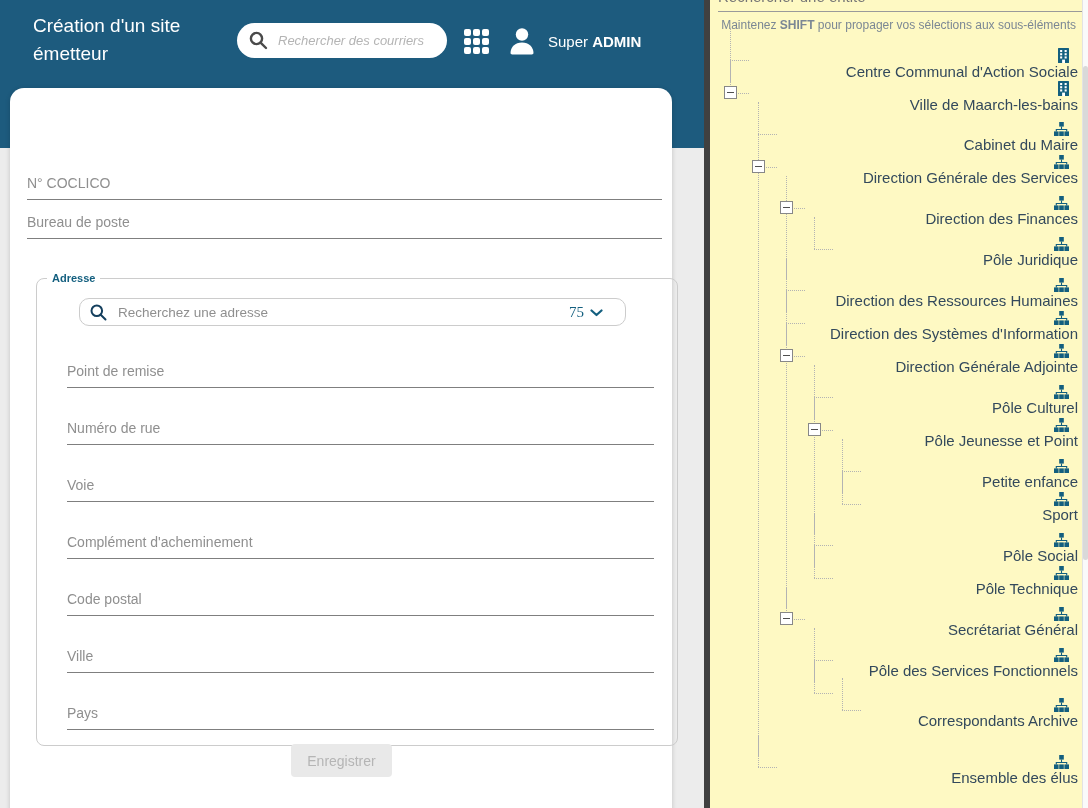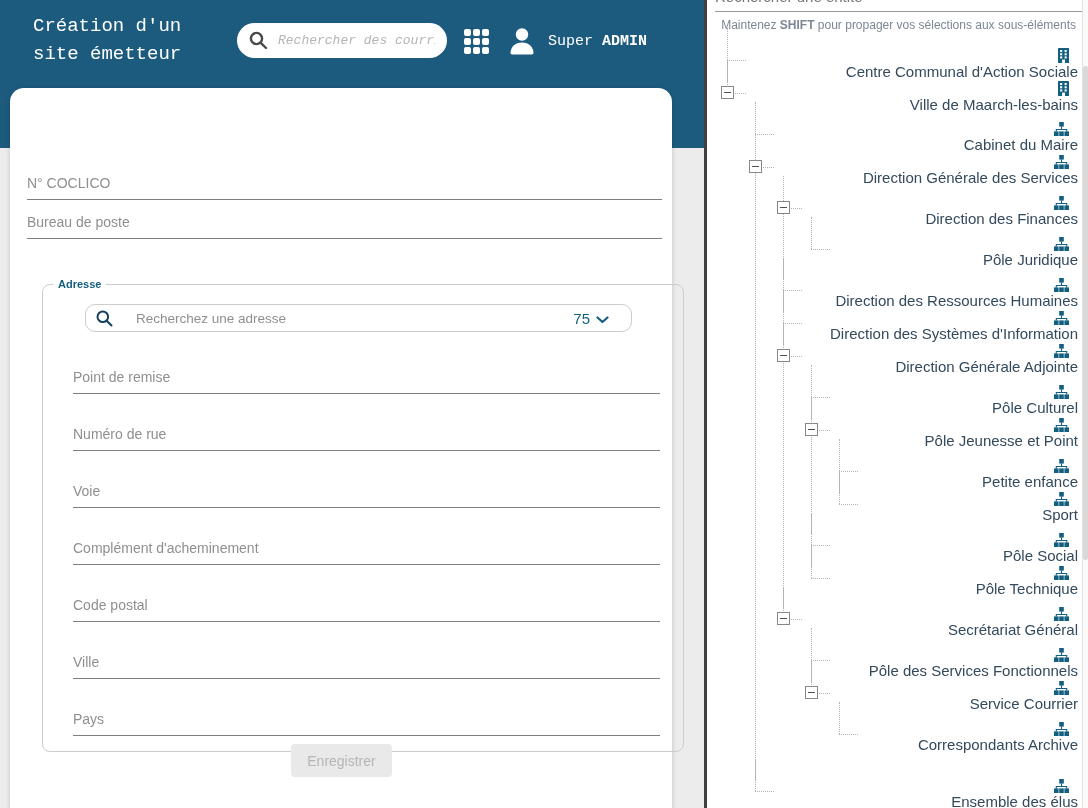--- a/index.html
+++ b/index.html
@@ -12,60 +12,60 @@
     --dot:#b3b3b3;
   }
   *{box-sizing:border-box;}
   html,body{margin:0;padding:0;}
   body{
     position:relative;width:1088px;height:808px;overflow:hidden;
     background:var(--page-bg,#ececec);
     font-family:"Liberation Sans", sans-serif;
   }
   
-  .header{position:absolute;left:0;top:0;width:704px;height:148px;background:var(--header-bg,#1d5b7e);font-family:Liberation Mono, monospace;}
+  .header{position:absolute;left:0;top:0;width:704px;height:148px;background:var(--header-bg,#1d5b7e);}
   .page-title{position:absolute;left:33px;top:12px;width:195px;color:#fff;font-size:19px;line-height:28px;font-weight:400;}
   .hsearch{position:absolute;left:237px;top:23px;width:210px;height:35px;background:#fff;border-radius:18px;
     display:flex;align-items:center;padding:0 10px;}
   .hsearch .mag{flex:0 0 auto;display:flex;align-items:center;margin:0 8px 0 2px;}
   .hsearch input{flex:1 1 auto;min-width:0;border:none;outline:none;font-size:13px;color:#6d28d9;background:transparent;font-family:inherit;}
   .hsearch input::placeholder{color:#b4b4b4;font-style:italic;opacity:1;}
   .grid-btn{position:absolute;left:464px;top:29px;width:25px;height:25px;display:grid;
     grid-template-columns:repeat(3,1fr);grid-template-rows:repeat(3,1fr);gap:2.5px;cursor:pointer;background:transparent;border:none;padding:0;}
   .grid-btn span{background:#fff;border-radius:2px;}
   .user-btn{position:absolute;left:506px;top:25px;width:32px;height:32px;}
   .user-name{position:absolute;left:548px;top:33px;color:#fff;font-size:15px;white-space:nowrap;}
   .user-name b{font-weight:bold;}
   
   .card{position:absolute;left:10px;top:88px;width:662px;height:740px;background:#fff;border-radius:14px;
     box-shadow:0 1px 5px rgba(0,0,0,0.18);}
   .fld{position:absolute;left:17px;width:635px;}
   .fld input{width:100%;border:none;outline:none;border-bottom:1px solid var(--line-gray,#7f7f7f);
     font-size:14px;color:#555;padding:4px 0 8px;background:transparent;font-family:inherit;}
   .fld input::placeholder{color:var(--label-gray,#8f8f8f);opacity:1;}
   .fld.f1{top:26px;} .fld.f2{top:83px;} .fld.f3{top:122px;}
-  fieldset.addr{position:absolute;left:16px;top:174px;width:642px;height:474px;margin:16px;
+  fieldset.addr{position:absolute;left:16px;top:174px;width:642px;height:474px;margin:10px;
     border:1px solid #ccc;border-radius:8px;padding:0;}
   fieldset.addr legend{font-size:11px;font-weight:bold;color:var(--accent,#135f7f);padding:0 5px;margin-left:10px;}
   .addr-search{position:absolute;left:42px;top:14px;width:547px;height:28px;border:1px solid #ccc;border-radius:10px;
-    display:flex;align-items:center;padding:0 10px;background:#fff;gap:12px;}
+    display:flex;align-items:center;padding:0 10px;background:#fff;}
   .addr-search .mag{flex:0 0 auto;display:flex;align-items:center;margin-right:9px;}
   .addr-search input{flex:1 1 auto;min-width:0;border:none;outline:none;font-size:13.5px;color:#555;background:transparent;font-family:inherit;}
   .addr-search input::placeholder{color:#8f8f8f;opacity:1;}
-  .dept{flex:0 0 auto;display:flex;align-items:flex-end;gap:6px;color:var(--accent,#135f7f);font-size:15px;cursor:pointer;padding-right:12px;}
+  .dept{flex:0 0 auto;display:flex;align-items:flex-end;gap:6px;color:var(--accent,#135f7f);font-size:15px;cursor:pointer;padding-right:12px;font-family:Liberation Serif, serif;}
   .afld{position:absolute;left:30px;width:587px;}
   .afld input{width:100%;border:none;outline:none;border-bottom:1px solid var(--line-gray,#7f7f7f);
     font-size:14px;color:#555;padding:4px 0 8px;background:transparent;font-family:inherit;}
   .afld input::placeholder{color:var(--label-gray,#8f8f8f);opacity:1;}
   .afld.a1{top:75px;} .afld.a2{top:132px;} .afld.a3{top:189px;} .afld.a4{top:246px;}
   .afld.a5{top:303px;} .afld.a6{top:360px;} .afld.a7{top:417px;}
   .save-btn{position:absolute;left:281px;top:656px;width:101px;height:33px;background:#e9e9e9;border:none;
     border-radius:4px;color:#b5b5b5;font-size:14px;font-family:inherit;cursor:default;}
   
-  .panel{position:absolute;left:704px;top:0;width:384px;height:808px;background:#ffffff;border-left:3px solid #404040;overflow:hidden;}
+  .panel{position:absolute;left:704px;top:0;width:384px;height:808px;background:#fef9c3;border-left:6px solid #404040;overflow:hidden;}
   .esearch{position:absolute;left:8px;top:-14px;width:368px;}
   .esearch input{width:100%;border:none;outline:none;border-bottom:1px solid #9a9a9a;font-size:15px;color:#6d6d6d;
     padding:0 0 5px;background:transparent;font-family:inherit;height:26px;}
   .esearch input::placeholder{color:#757575;opacity:1;}
   .hint{position:absolute;right:12px;top:18px;font-size:12px;color:#7b8794;white-space:nowrap;}
   .hint b{font-weight:bold;}
   .tree{position:absolute;left:8px;top:36px;right:10px;font-size:15px;color:var(--tree-text,#33495c);}
   .tree ul{list-style:none;margin:0;}
   ul.tree-root{padding:12px 0 0 33px;}
   ul.children{padding:17px 0 8px 28px;}
@@ -466,35 +466,20 @@
                               <rect x="5.2" y="9.4" width="4.6" height="4.6"></rect>
                               <rect x="10.4" y="9.4" width="4.6" height="4.6"></rect>
                             </g>
                             <path d="M7.5 4.6v2.9M2.3 9.4V7.5h10.4v1.9" stroke="currentColor" stroke-width="1.1" fill="none"></path>
                           </svg>
                         </span>
                         <span class="nlabel">Pôle des Services Fonctionnels</span>
                       </div>
                     </li>
                     <li>
-                      <div class="trow">
-                        <span class="toggle"></span>
-                        <span class="nicon">
-                          <svg viewBox="0 0 15 14" width="15" height="14">
-                            <g fill="currentColor">
-                              <rect x="5.2" y="0" width="4.6" height="4.6"></rect>
-                              <rect x="0" y="9.4" width="4.6" height="4.6"></rect>
-                              <rect x="5.2" y="9.4" width="4.6" height="4.6"></rect>
-                              <rect x="10.4" y="9.4" width="4.6" height="4.6"></rect>
-                            </g>
-                            <path d="M7.5 4.6v2.9M2.3 9.4V7.5h10.4v1.9" stroke="currentColor" stroke-width="1.1" fill="none"></path>
-                          </svg>
-                        </span>
-                        <span class="nlabel">Service Courrier</span>
-                      </div>
                       <ul class="children">
                         <li>
                           <div class="trow">
                             <span class="nicon">
                               <svg viewBox="0 0 15 14" width="15" height="14">
                                 <g fill="currentColor">
                                   <rect x="5.2" y="0" width="4.6" height="4.6"></rect>
                                   <rect x="0" y="9.4" width="4.6" height="4.6"></rect>
                                   <rect x="5.2" y="9.4" width="4.6" height="4.6"></rect>
                                   <rect x="10.4" y="9.4" width="4.6" height="4.6"></rect>

